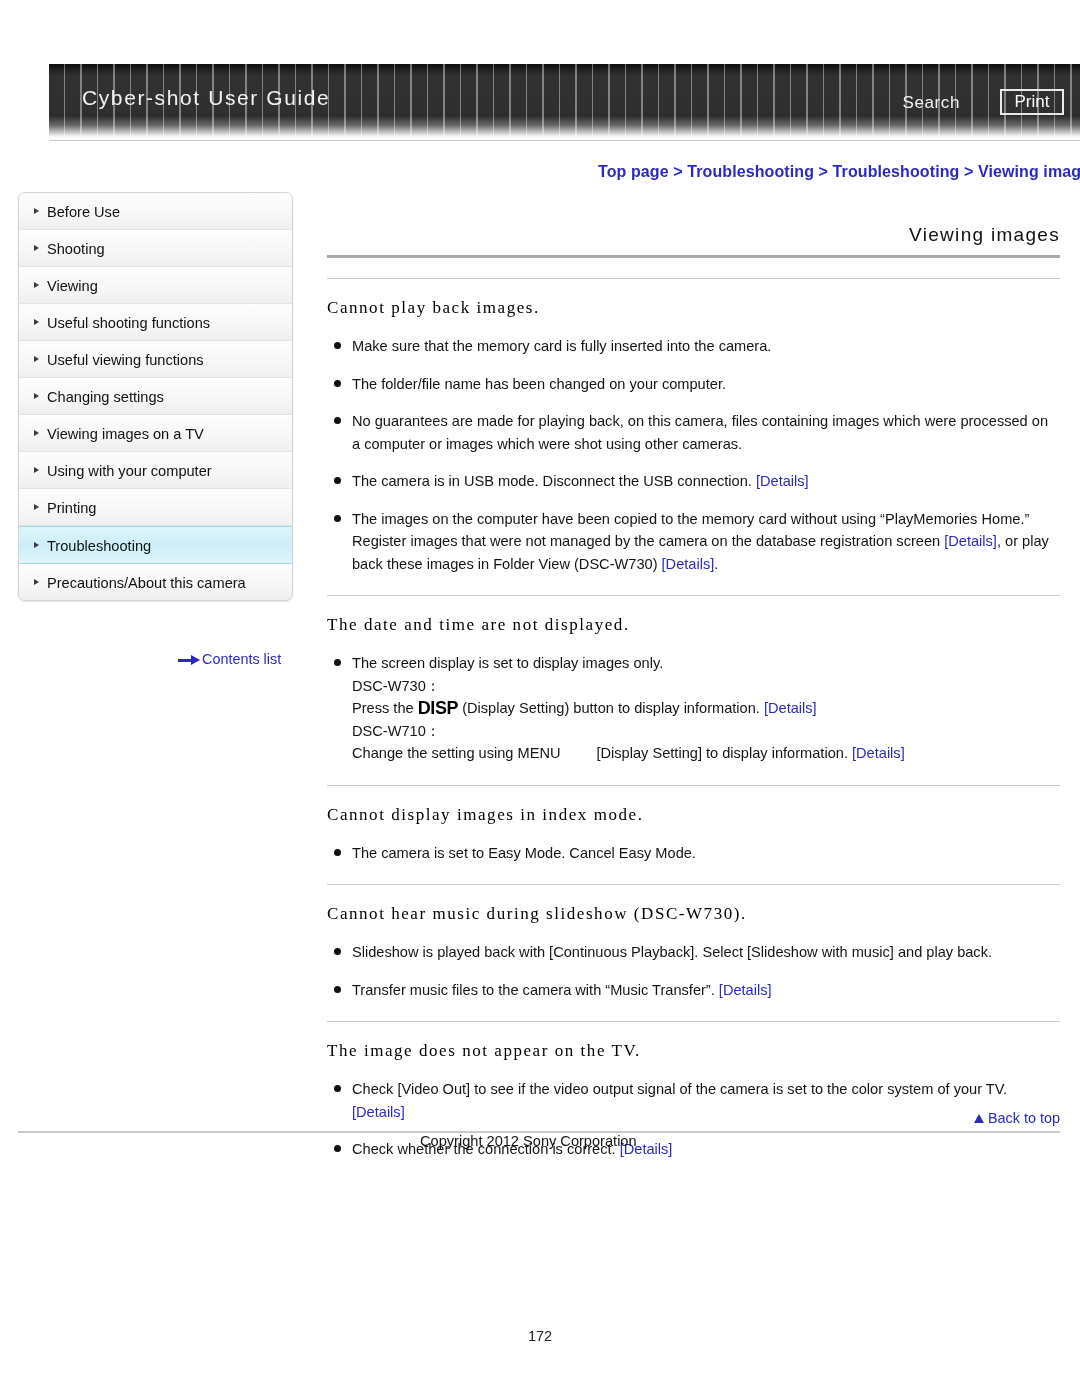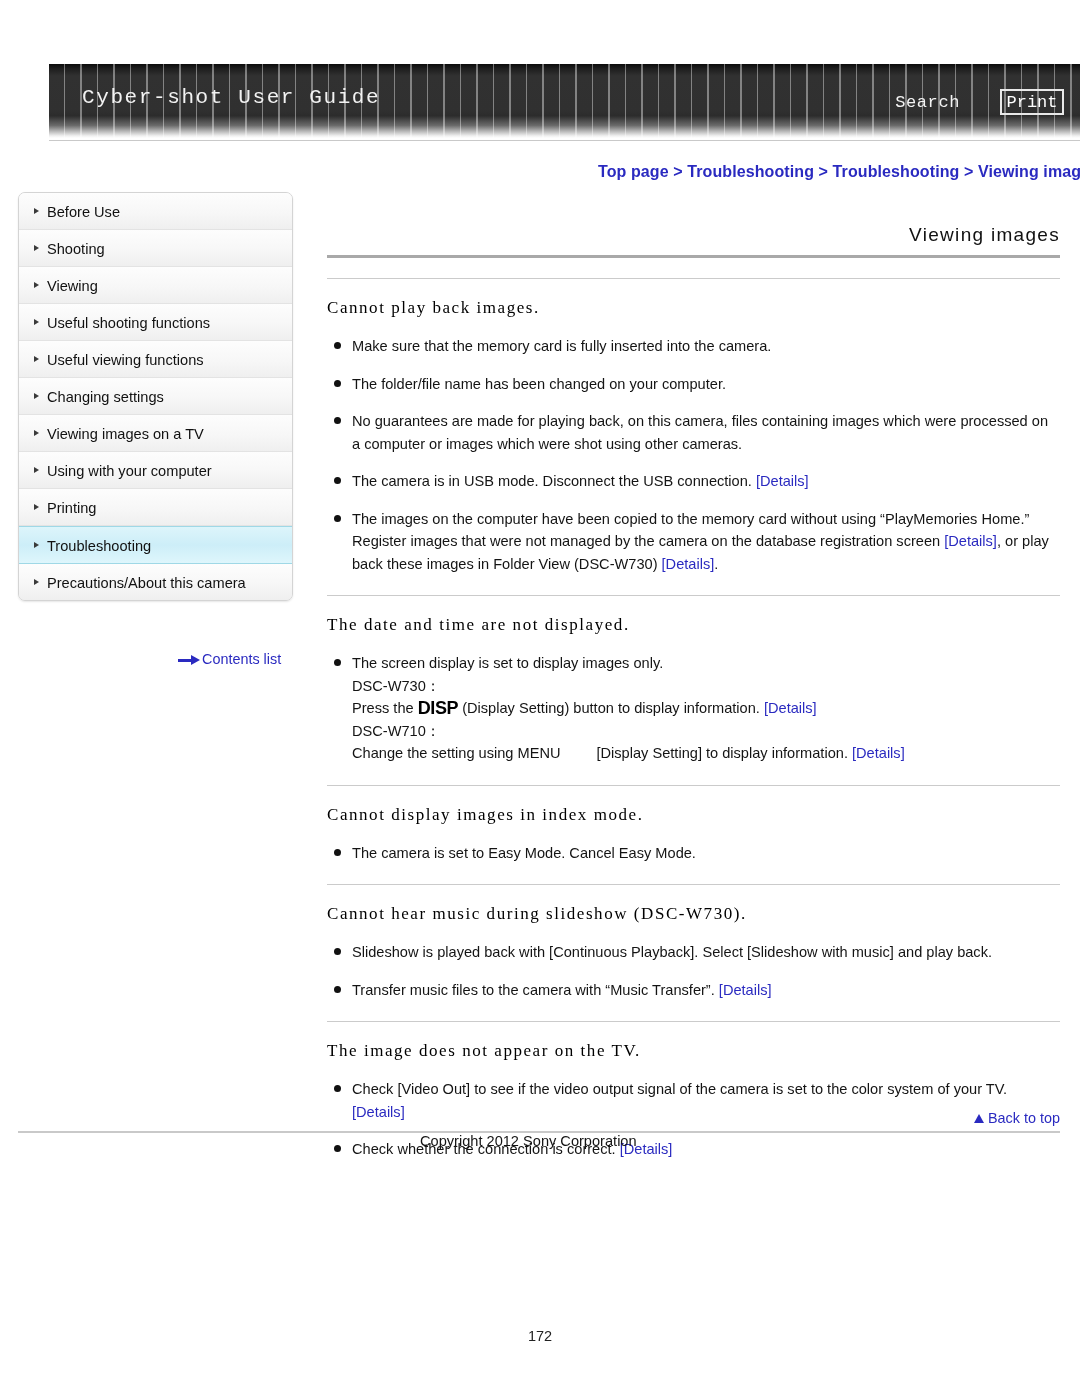--- a/index.html
+++ b/index.html
@@ -32,21 +32,20 @@
       linear-gradient(to bottom,
         #0b0b0b 0%,
         #1d1d1d 6%,
         #313131 16%,
         #303030 62%,
         #2c2c2c 70%,
         #6a6a6a 83%,
         #b8b8b8 91%,
         #efefef 97%,
         #ffffff 100%);
-    font-family: Liberation Mono, monospace;
   }
   .header-title {
     position: absolute;
     left: 33px;
     top: 22px;
     font-size: 21px;
     letter-spacing: 1.6px;
     color: #f2f2f2;
     white-space: nowrap;
   }

